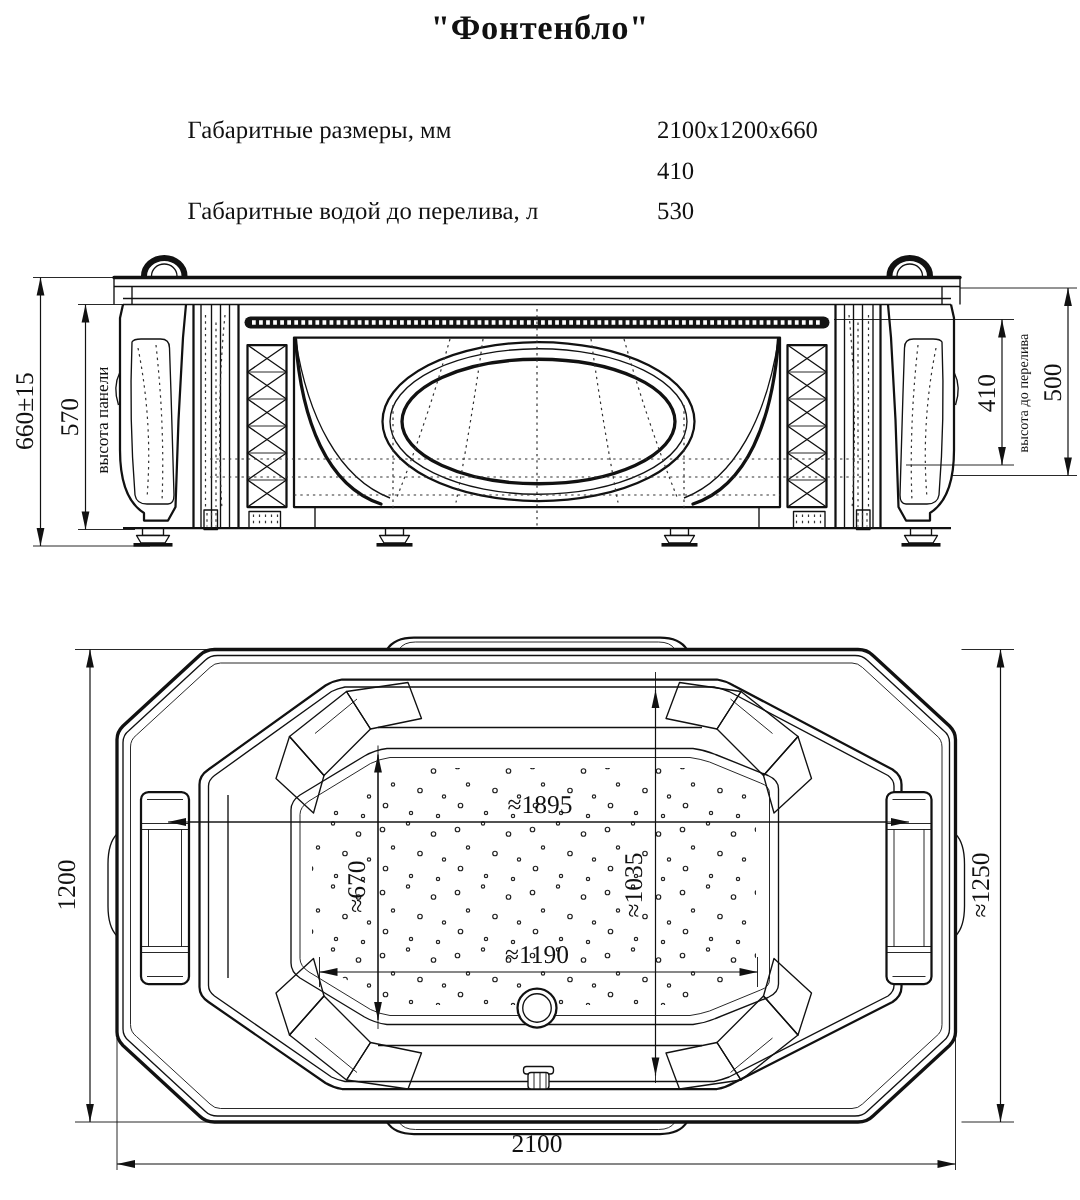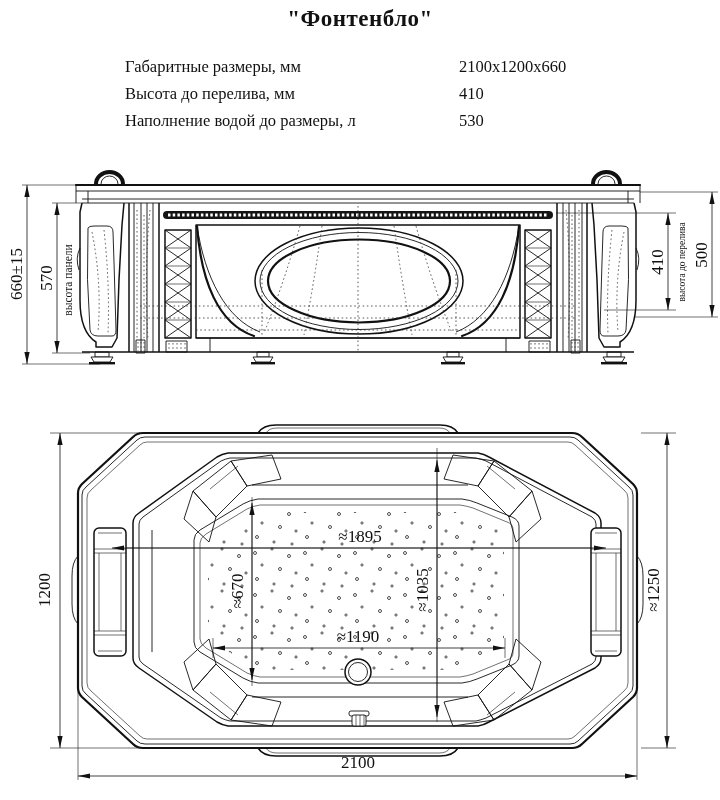--- a/index.html
+++ b/index.html
@@ -1,23 +1,23 @@
 <!DOCTYPE html>
 <html><head>
 <meta charset="utf-8">
 <style>
   html,body{margin:0;padding:0;background:#fff;}
   #page{position:relative;width:720px;height:800px;background:#fff;color:#111;
         font-family:"Liberation Serif", serif;overflow:hidden;}
   #title{position:absolute;top:6px;left:0;width:720px;text-align:center;
          font-size:23px;font-weight:bold;letter-spacing:.5px;}
   #specs{position:absolute;top:57px;left:125px;width:520px;font-size:16.5px;}
-  .spec-row{position:absolute;left:0;width:520px;height:27px;white-space:nowrap;}
+  .spec-row{position:absolute;left:0;width:520px;height:27px;white-space:nowrap;margin-top:20px;}
   .spec-label{position:absolute;left:0;}
-  .spec-value{position:absolute;left:334px;text-align:right;}
+  .spec-value{position:absolute;left:313px;text-align:right;}
   svg{position:absolute;top:0;left:0;}
   .th{stroke:#111;stroke-width:2.2;fill:none;stroke-linejoin:round;stroke-linecap:round;}
   .hd{stroke:#111;stroke-width:4;fill:none;stroke-linecap:round;}
   .tm{stroke:#111;stroke-width:1.5;fill:none;stroke-linejoin:round;}
   .tn{stroke:#111;stroke-width:.9;fill:none;stroke-linejoin:round;}
   .tt{stroke:#111;stroke-width:.6;fill:none;}
   .wf{fill:#fff;}
   .hid{stroke:#333;stroke-width:.8;fill:none;stroke-dasharray:1.6 2.6;}
   .dim{stroke:#111;stroke-width:.8;fill:none;}
   text.d{font-family:"Liberation Serif",serif;font-size:17px;fill:#111;text-anchor:middle;}
@@ -30,25 +30,24 @@
 <div id="page">
 
   <div id="title">"Фонтенбло"</div>
 
   <div id="specs">
     <div class="spec-row" style="top:0">
       <span class="spec-label">Габаритные размеры, мм</span>
       <span class="spec-value">2100x1200x660</span>
     </div>
     <div class="spec-row" style="top:27px">
-      <span class="spec-label">Высота до перелива, мм</span>
       <span class="spec-value">410</span>
     </div>
     <div class="spec-row" style="top:54px">
-      <span class="spec-label">Наполнение водой до размеры, л</span>
+      <span class="spec-label">Габаритные водой до перелива, л</span>
       <span class="spec-value">530</span>
     </div>
   </div>
 
   <svg width="720" height="800" viewBox="0 0 720 800">
     <defs>
       <marker id="arr" markerWidth="14" markerHeight="8" refX="12.5" refY="4" orient="auto" markerUnits="userSpaceOnUse">
         <path d="M12.5,4 L0.5,1.4 L0.5,6.6 Z" fill="#111"></path>
       </marker>
       <marker id="arrS" markerWidth="14" markerHeight="8" refX="12.5" refY="4" orient="auto-start-reverse" markerUnits="userSpaceOnUse">

